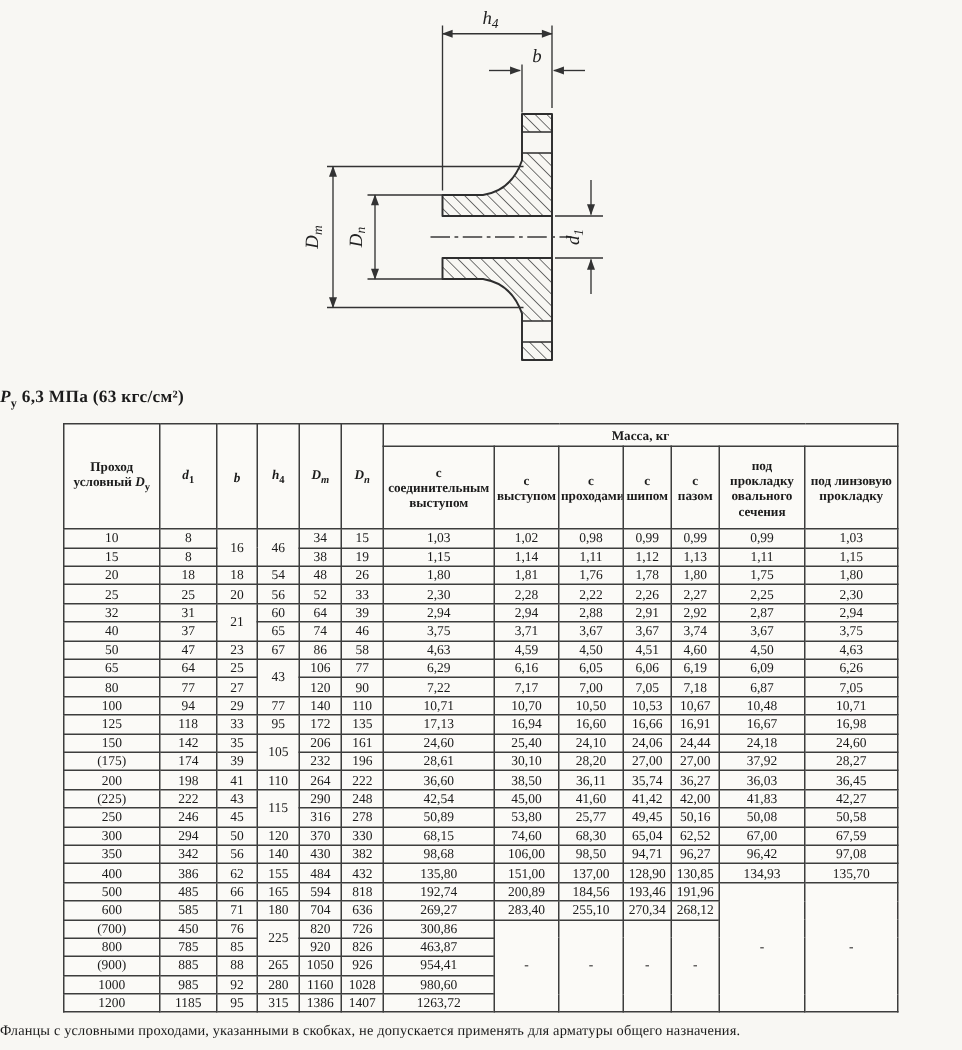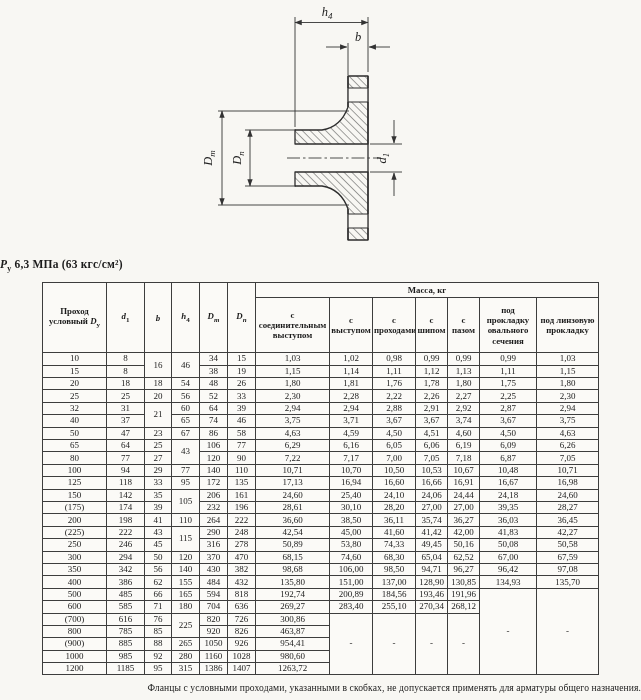--- a/index.html
+++ b/index.html
@@ -48,21 +48,21 @@
   table.dims td{
     font-size:9px;
     height:11.4px;
     line-height:1.0;
     white-space:nowrap;
   }
   tr.mass-row th{height:14px;}
   tr.sub-row th{height:54px;}
   .footnote{
     margin-top:7px;
-    text-align:right;
+    text-align:left;
     font-size:9.6px;
     letter-spacing:.1px;
     font-family:Liberation Serif, serif;
   }
 </style>
 </head>
 <body>
 
 <div class="page">
 
@@ -343,21 +343,21 @@
           <td>(175)</td>
           <td>174</td>
           <td>39</td>
           <td>232</td>
           <td>196</td>
           <td>28,61</td>
           <td>30,10</td>
           <td>28,20</td>
           <td>27,00</td>
           <td>27,00</td>
-          <td>39,35</td>
+          <td>37,92</td>
           <td>28,27</td>
         </tr>
         <tr>
           <td>200</td>
           <td>198</td>
           <td>41</td>
           <td>110</td>
           <td>264</td>
           <td>222</td>
           <td>36,60</td>
@@ -384,33 +384,33 @@
           <td>42,27</td>
         </tr>
         <tr>
           <td>250</td>
           <td>246</td>
           <td>45</td>
           <td>316</td>
           <td>278</td>
           <td>50,89</td>
           <td>53,80</td>
-          <td>74,33</td>
+          <td>25,77</td>
           <td>49,45</td>
           <td>50,16</td>
           <td>50,08</td>
           <td>50,58</td>
         </tr>
         <tr>
           <td>300</td>
           <td>294</td>
           <td>50</td>
           <td>120</td>
           <td>370</td>
-          <td>470</td>
+          <td>330</td>
           <td>68,15</td>
           <td>74,60</td>
           <td>68,30</td>
           <td>65,04</td>
           <td>62,52</td>
           <td>67,00</td>
           <td>67,59</td>
         </tr>
         <tr>
           <td>350</td>
@@ -465,21 +465,21 @@
           <td>704</td>
           <td>636</td>
           <td>269,27</td>
           <td>283,40</td>
           <td>255,10</td>
           <td>270,34</td>
           <td>268,12</td>
         </tr>
         <tr>
           <td>(700)</td>
-          <td>616</td>
+          <td>450</td>
           <td>76</td>
           <td rowspan="2">225</td>
           <td>820</td>
           <td>726</td>
           <td>300,86</td>
           <td rowspan="5">-</td>
           <td rowspan="5">-</td>
           <td rowspan="5">-</td>
           <td rowspan="5">-</td>
         </tr>

